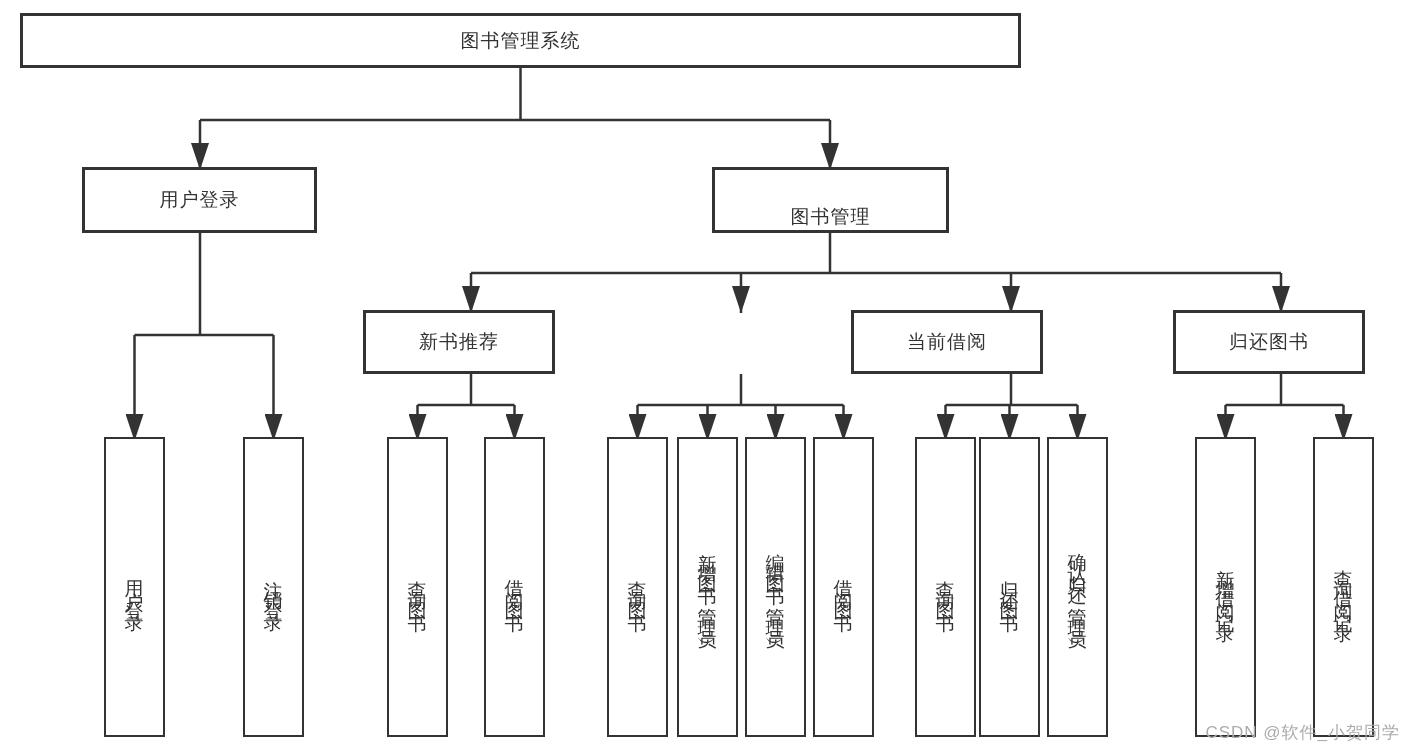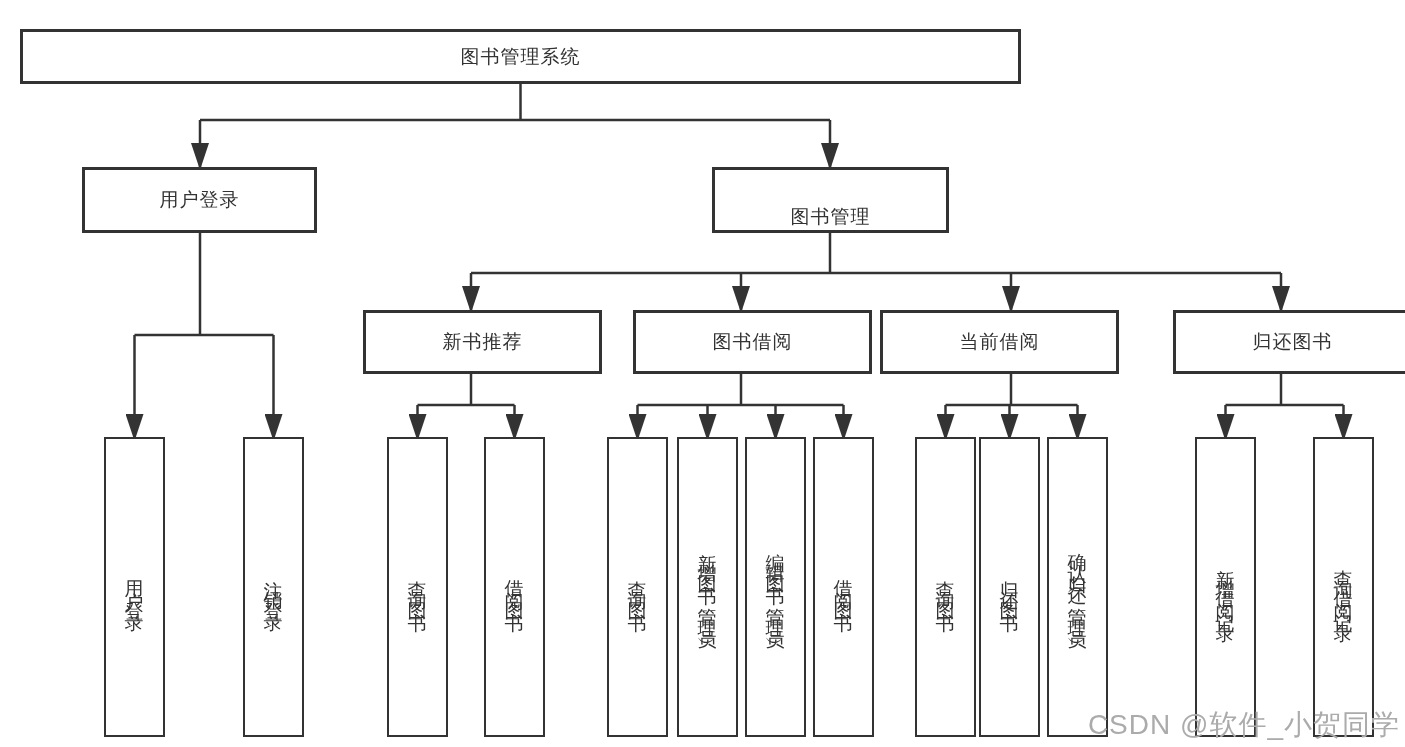--- a/index.html
+++ b/index.html
@@ -45,34 +45,34 @@
     letter-spacing: 11px;
     white-space: nowrap;
   }
   .node span {
     display: block;
   }
   .watermark {
     position: absolute;
     right: 5px;
     bottom: 3px;
-    font-size: 28px;
+    font-size: 17px;
     color: #ababab;
     letter-spacing: 1px;
     white-space: nowrap;
     z-index: 5;
   }
   
-  .root   { left: 20px;   top: 13px;  width: 1001px; height: 55px; margin-top: 16px; }
+  .root   { left: 20px;   top: 13px;  width: 1001px; height: 55px; }
   .l2a    { left: 82px;   top: 167px; width: 235px;  height: 66px; }
   .l2b    { left: 712px;  top: 167px; width: 237px;  height: 66px; align-items: flex-end; }
-  .l3     { top: 310px; width: 239px; height: 64px; }
+  .l3     { top: 310px; width: 192px; height: 64px; }
   .l3a    { left: 363px; }
   .l3b    { left: 633px; }
-  .l3c    { left: 880px; }
+  .l3c    { left: 851px; }
   .l3d    { left: 1173px; }
   .leaf   { top: 437px; width: 61px; height: 300px; border-width: 2.5px; }
 </style>
 </head>
 <body>
 
 <div class="canvas">
 
   <svg class="connectors" width="1405" height="747" viewBox="0 0 1405 747" xmlns="http://www.w3.org/2000/svg">
     <defs>
@@ -138,23 +138,20 @@
   <div class="node h l2a">
     <span>用户登录</span>
   </div>
   <div class="node h l2b">
     <span>图书管理</span>
   </div>
 
   <div class="node h l3 l3a">
     <span>新书推荐</span>
   </div>
-  <div class="node h l3 l3b">
-    <span>图书借阅</span>
-  </div>
   <div class="node h l3 l3c">
     <span>当前借阅</span>
   </div>
   <div class="node h l3 l3d">
     <span>归还图书</span>
   </div>
 
   <div class="node v leaf" style="left:104px">
     <span>用户登录</span>
   </div>

